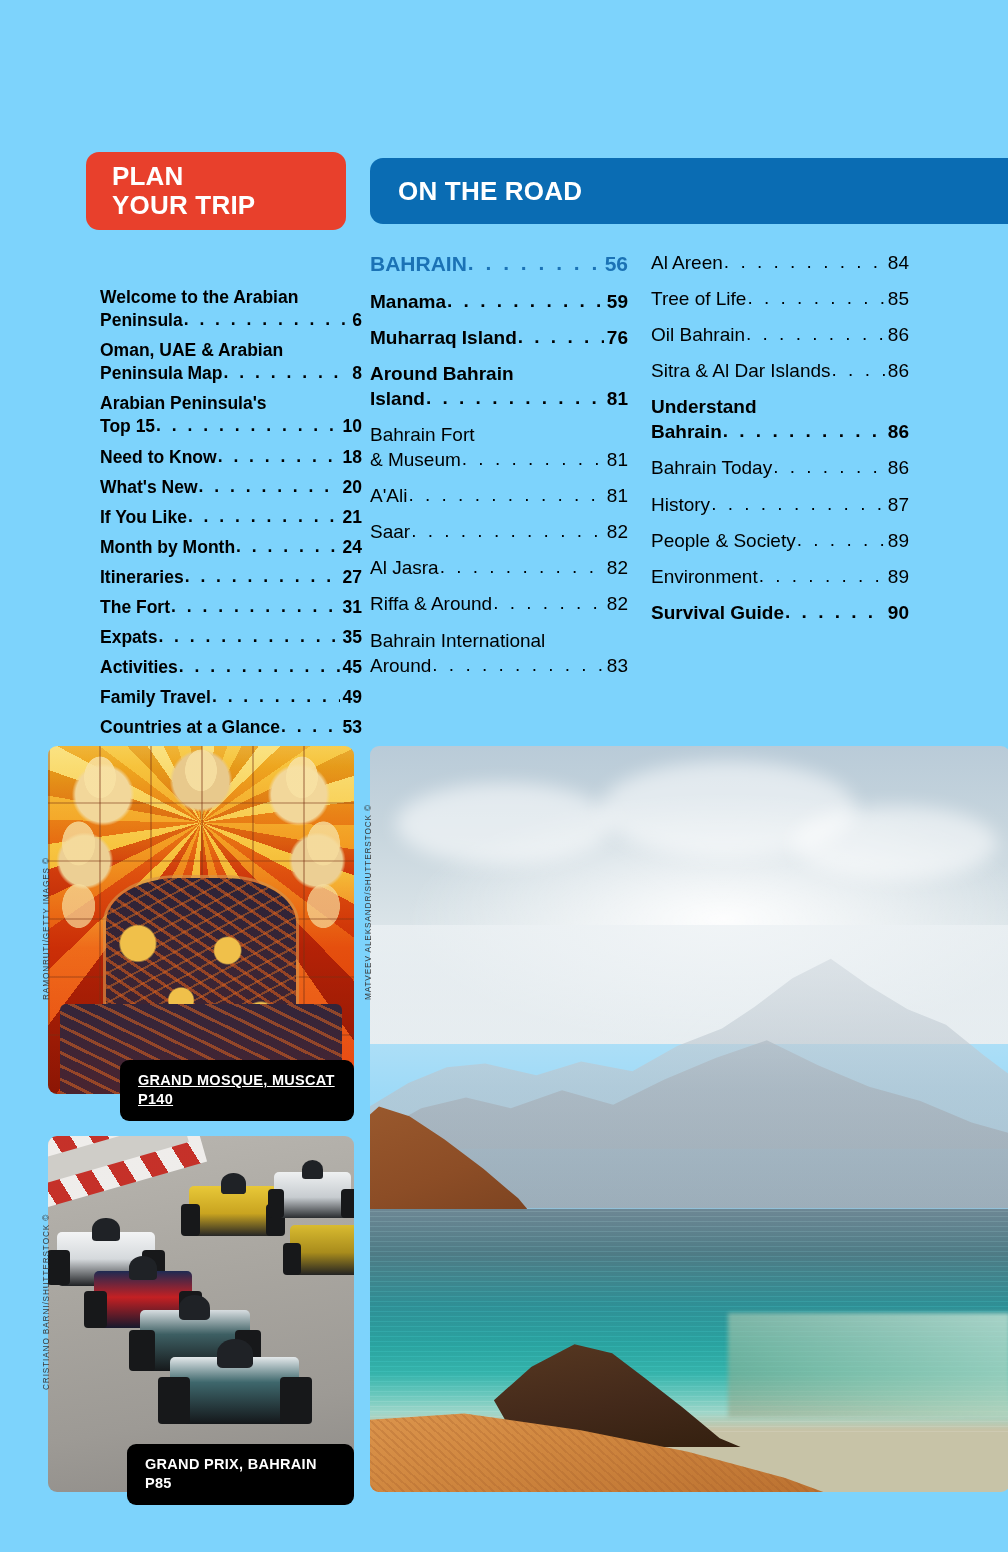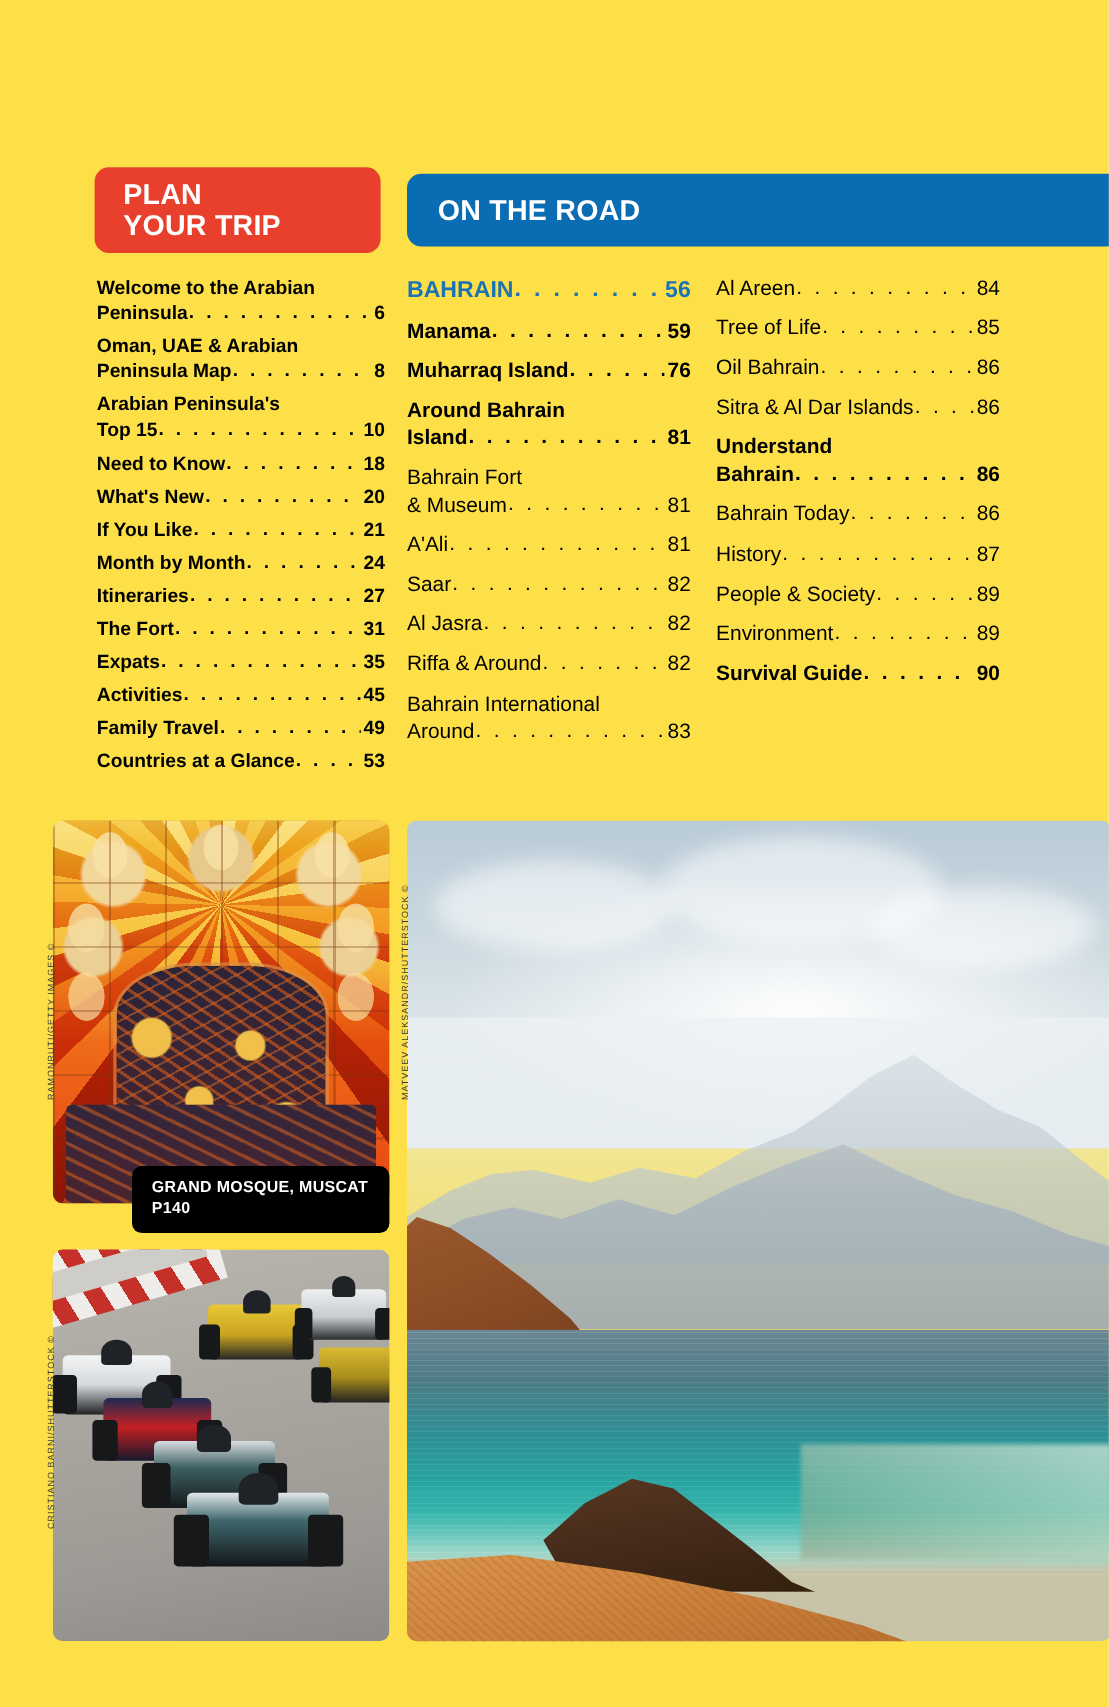--- a/index.html
+++ b/index.html
@@ -9,21 +9,21 @@
     height: 1552px;
     background: #ffffff;
     font-family: "Liberation Sans", sans-serif;
     overflow: hidden;
   }
 
   .page {
     position: relative;
     width: 1008px;
     height: 1552px;
-    background: #fde047;
+    background: #7dd3fc;
   }
 
   
   .banner {
     position: absolute;
     display: flex;
     align-items: center;
     color: #ffffff;
     font-weight: bold;
     letter-spacing: 0.2px;
@@ -51,21 +51,21 @@
     border-bottom-left-radius: 13px;
     padding-left: 28px;
     font-size: 26px;
   }
 
   
   .col {
     position: absolute;
     top: 250px;
   }
-  .col-1 { left: 88px;  width: 262px; }
+  .col-1 { left: 100px;  width: 262px; margin-top: 36px; }
   .col-2 { left: 370px; width: 258px; }
   .col-3 { left: 651px; width: 258px; }
 
   
   .entry {
     position: relative;
     margin-bottom: 9px;
     color: #000000;
     font-size: 19px;
     line-height: 1.32;
@@ -293,21 +293,21 @@
     position: absolute;
     background: #000000;
     color: #ffffff;
     border-radius: 9px;
     font-weight: bold;
     font-size: 14.5px;
     line-height: 1.3;
     letter-spacing: 0.3px;
     padding: 11px 16px 12px 18px;
   }
-  .caption-mosque { left: 120px; top: 1060px; width: 234px; }
+  .caption-mosque { left: 120px; top: 1060px; width: 234px; text-decoration: underline; }
   .caption-f1     { left: 127px; top: 1444px; width: 227px; }
 
   
   .credit {
     position: absolute;
     color: #3a3a3a;
     font-size: 8.2px;
     letter-spacing: 0.9px;
     white-space: nowrap;
     transform-origin: 0 0;
@@ -637,20 +637,23 @@
       <div class="tyre" style="right:-10%; top:32%; width:24%; height:68%;"></div>
       <div class="halo"></div>
     </div>
 
     <div class="f1-car" style="left:40%; top:62%; width:42%; height:19%;">
       <div class="body" style="background:linear-gradient(180deg,#e3e8ea 0%,#3e676c 38%,#14171a 100%);"></div>
       <div class="tyre" style="left:-10%; top:30%; width:25%; height:70%;"></div>
       <div class="tyre" style="right:-10%; top:30%; width:25%; height:70%;"></div>
       <div class="halo"></div>
     </div>
+  </div>
+  <div class="caption caption-f1">
+    <div>GRAND PRIX, BAHRAIN P85</div>
   </div>
   <div class="credit credit-f1">CRISTIANO BARNI/SHUTTERSTOCK ©</div>
 
   <div class="photo photo-fjord">
     <div class="fj-sky"></div>
     <div class="fj-cloud" style="left:4%; top:5%; width:34%; height:11%;"></div>
     <div class="fj-cloud" style="left:36%; top:2%; width:40%; height:13%;"></div>
     <div class="fj-cloud" style="left:66%; top:8%; width:32%; height:10%;"></div>
     <div class="fj-mtn-far"></div>
     <div class="fj-mtn-mid"></div>

